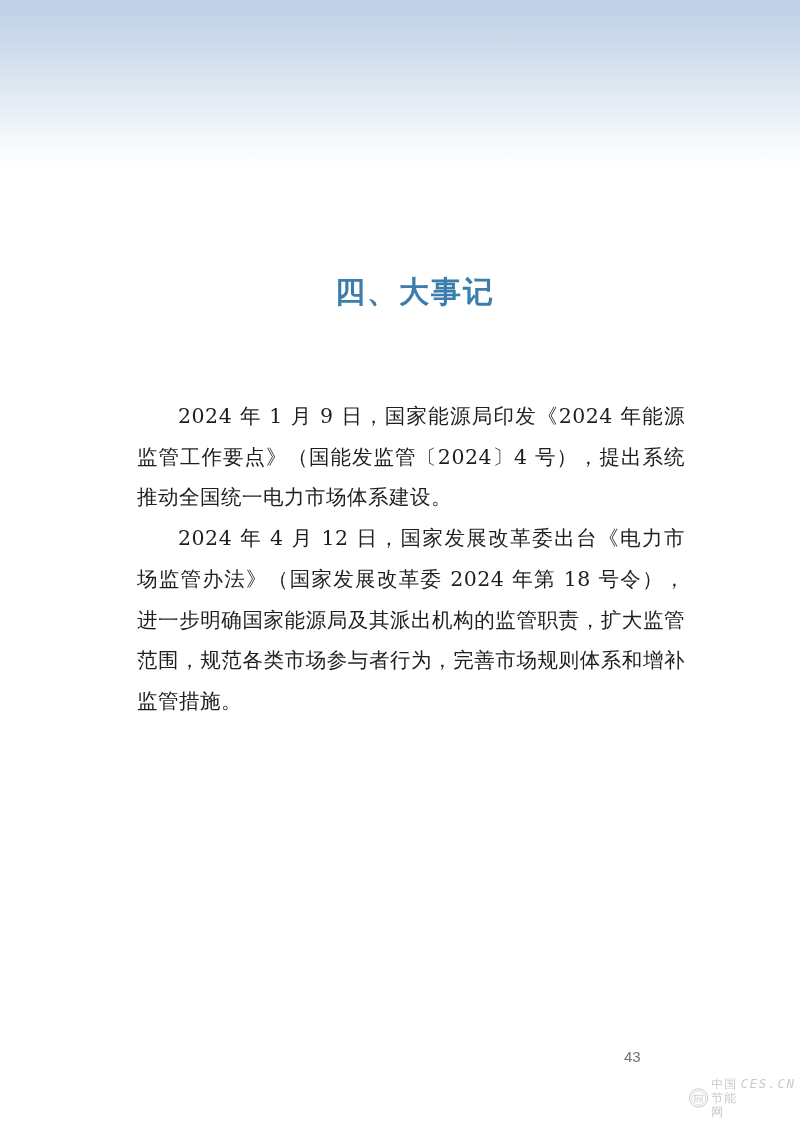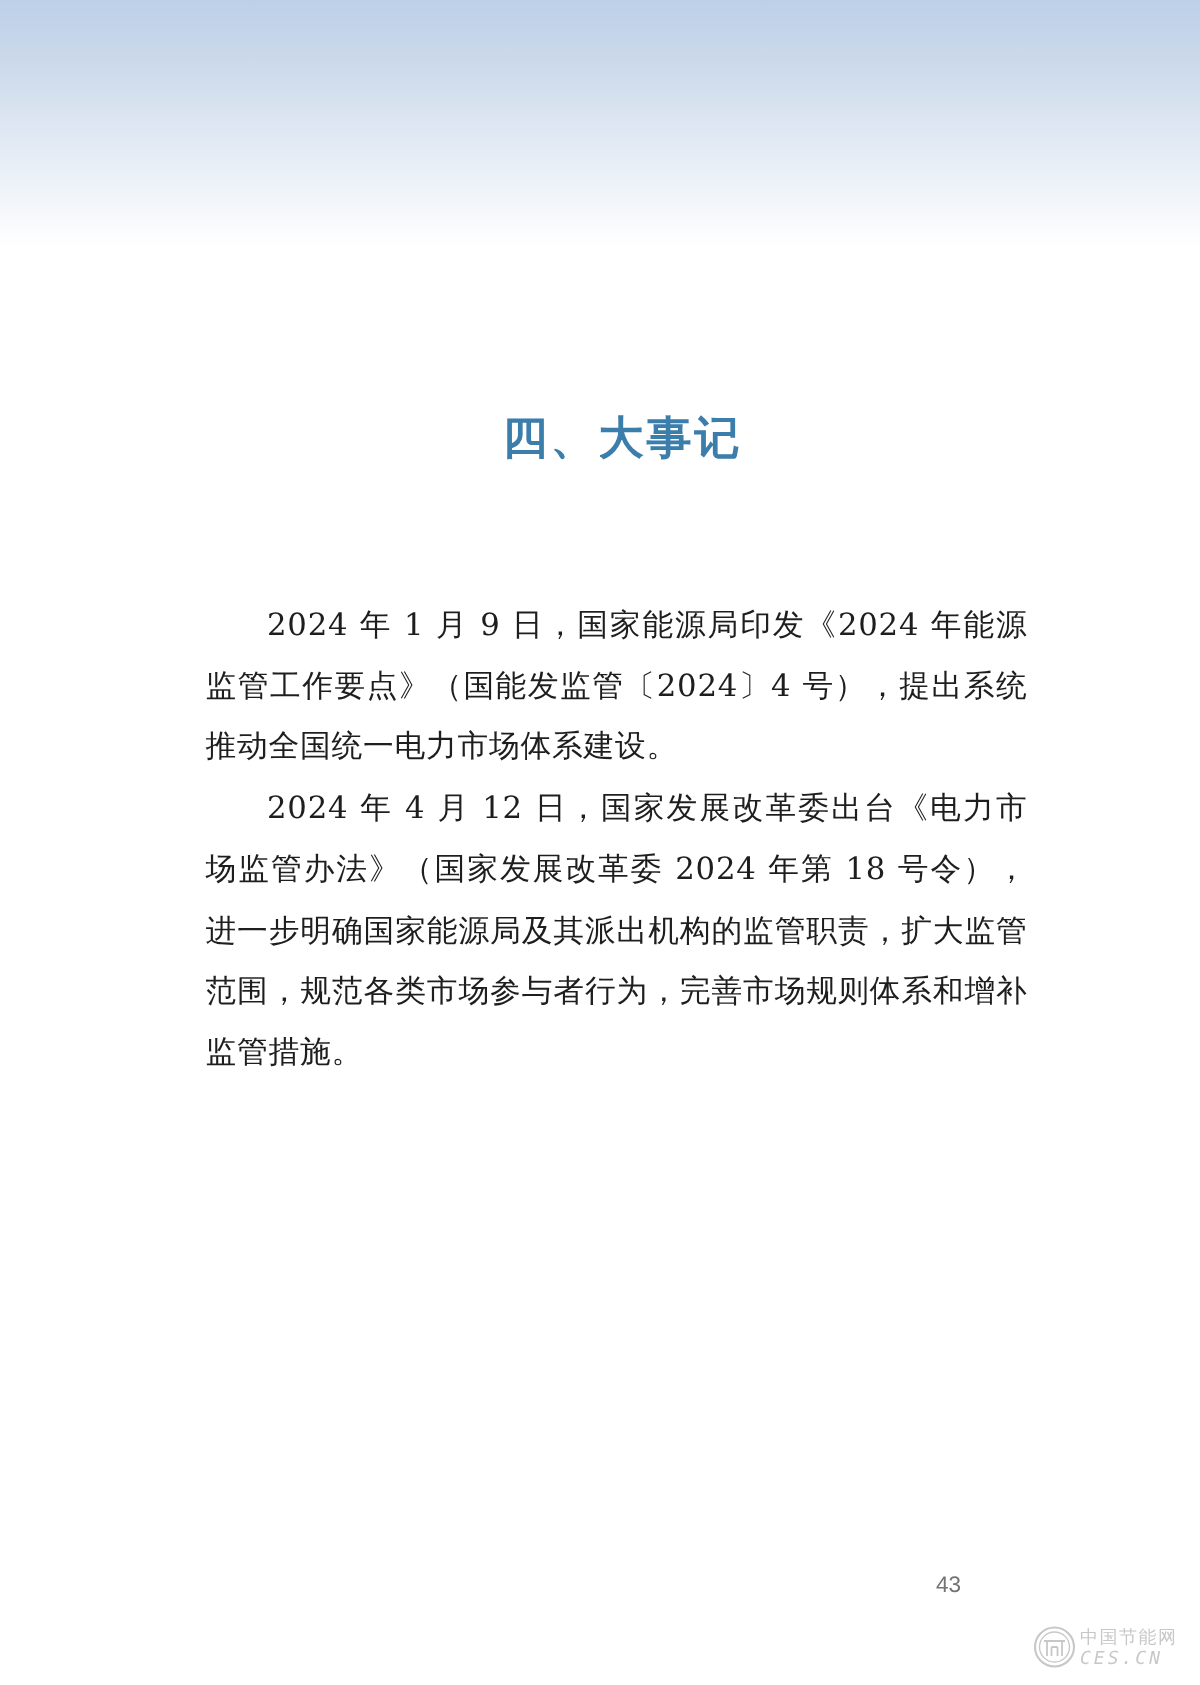--- a/index.html
+++ b/index.html
@@ -74,21 +74,21 @@
       align-items: center;
       opacity: 0.55;
     }
     .watermark-logo {
       width: 30px;
       height: 30px;
       margin-right: 2px;
     }
     .watermark-text {
       display: flex;
-      flex-direction: column;
+      flex-direction: row;
       line-height: 14px;
       color: #9a9a9a;
     }
     .watermark-cn {
       font-family: "DejaVu Sans", sans-serif;
       font-size: 12px;
       letter-spacing: 1px;
     }
     .watermark-en {
       font-family: "DejaVu Sans Mono", monospace;

